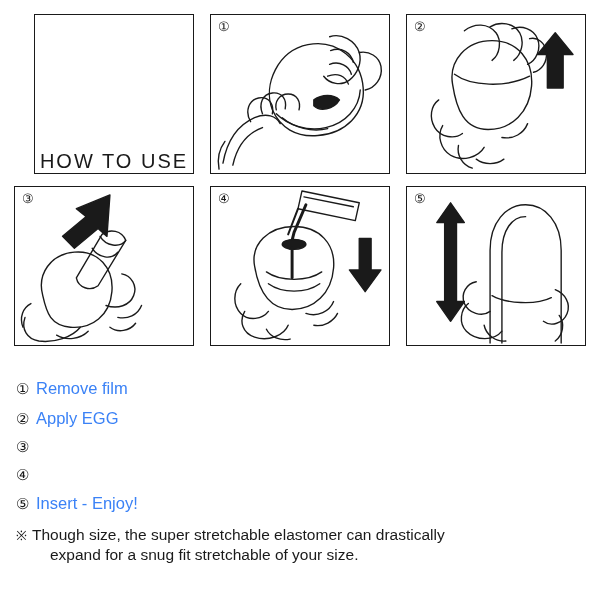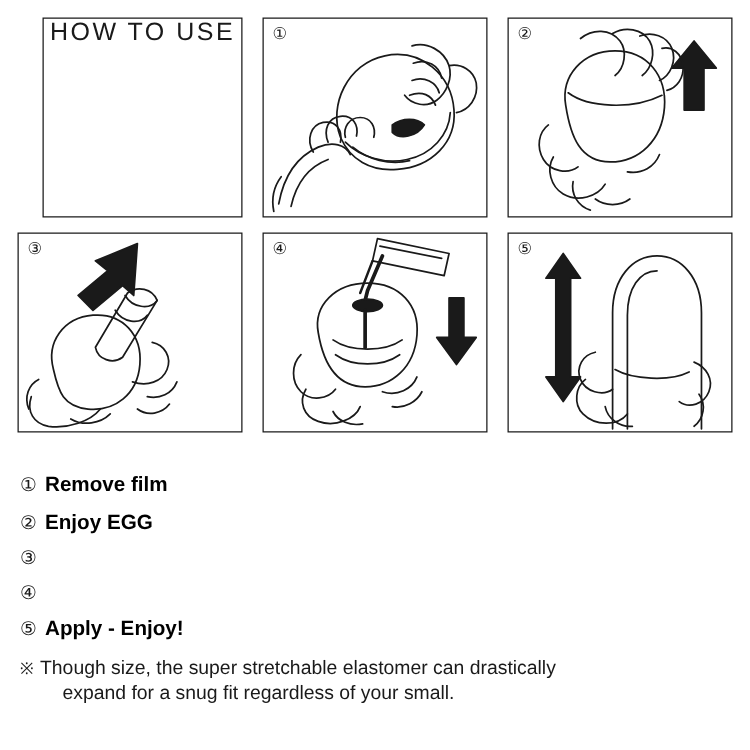--- a/index.html
+++ b/index.html
@@ -44,21 +44,21 @@
     position: absolute;
     left: 7px;
     top: 5px;
     font-size: 13px;
     line-height: 1;
     z-index: 5;
     color: #1a1a1a;
   }
   .title-panel {
     display: flex;
-    align-items: flex-start;
+    align-items: flex-end;
     justify-content: center;
     margin-left: 20px;
   }
   .title-panel .title-text {
     font-size: 20px;
     letter-spacing: 2px;
     color: #1a1a1a;
     white-space: nowrap;
   }
   .panel svg {
@@ -84,22 +84,21 @@
     line-height: 1;
     margin-bottom: 13px;
   }
   .cap-row .cap-mark {
     width: 20px;
     flex: 0 0 20px;
     font-size: 15px;
     color: #1a1a1a;
   }
   .cap-row .cap-text {
-    color: #000000;
-    font-weight: bold;
+    color: #3b82f6;
   }
   .note {
     display: flex;
     align-items: baseline;
     font-size: 15.5px;
     line-height: 1.35;
     margin-top: 2px;
   }
   .note .note-mark {
     width: 16px;
@@ -255,39 +254,39 @@
 
   <div class="captions">
 
     <div class="cap-row">
       <span class="cap-mark">①</span>
       <span class="cap-text">Remove film</span>
     </div>
 
     <div class="cap-row">
       <span class="cap-mark">②</span>
-      <span class="cap-text">Enjoy EGG</span>
+      <span class="cap-text">Apply EGG</span>
     </div>
 
     <div class="cap-row">
       <span class="cap-mark">③</span>
     </div>
 
     <div class="cap-row">
       <span class="cap-mark">④</span>
     </div>
 
     <div class="cap-row">
       <span class="cap-mark">⑤</span>
-      <span class="cap-text">Apply - Enjoy!</span>
+      <span class="cap-text">Insert - Enjoy!</span>
     </div>
 
     <div class="note">
       <span class="note-mark">※</span>
       <span class="note-text">
         <span>Though size, the super stretchable elastomer can drastically</span>
-        <span class="note-line2">expand for a snug fit regardless of your small.</span>
+        <span class="note-line2">expand for a snug fit stretchable of your size.</span>
       </span>
     </div>
 
   </div>
 
 </div>
 
 </body></html>

